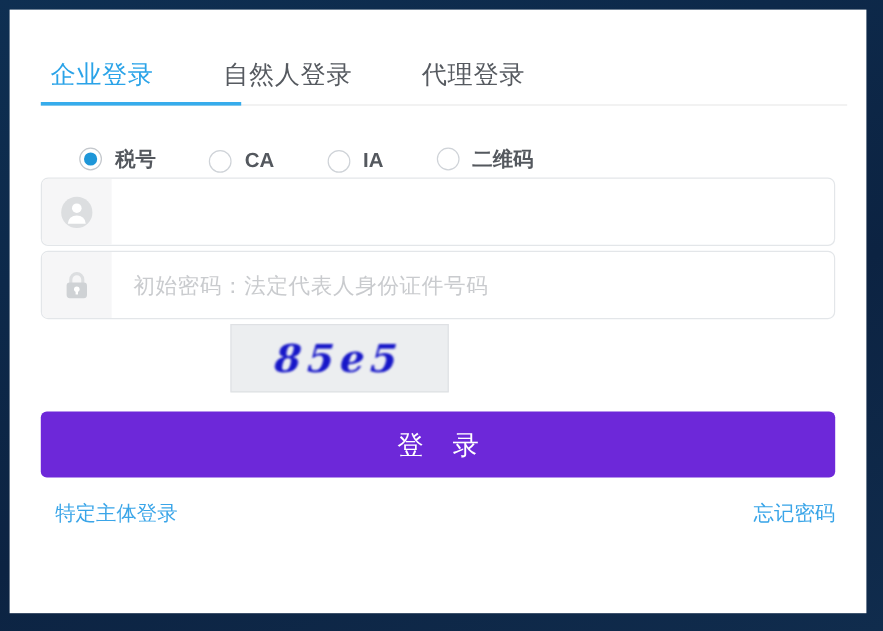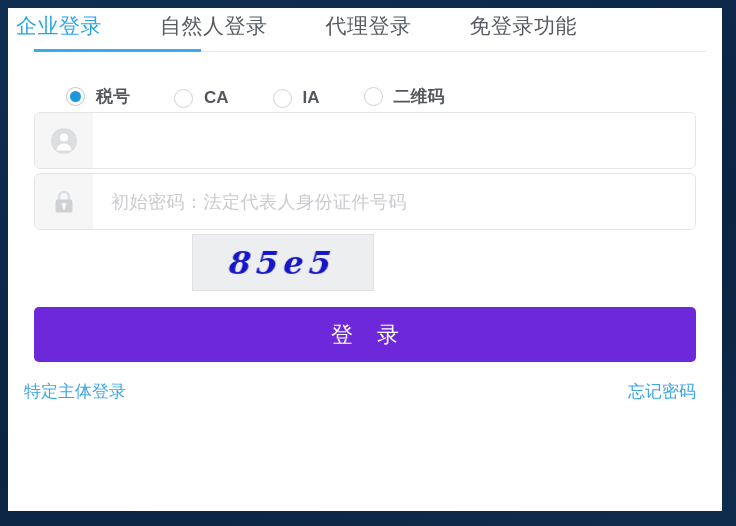--- a/index.html
+++ b/index.html
@@ -29,21 +29,22 @@
     left: 8px;
     top: 8px;
     width: 714px;
     height: 503px;
     background: #ffffff;
   }
 
   
   #tab-bar {
     position: relative;
-    height: 44px;
+    height: 80px;
+    padding-left: 26px;
     display: flex;
     align-items: flex-end;
   }
 
   .tab-item {
     font-size: 21px;
     color: #565a60;
     padding: 0 0 12px 0;
     margin-right: 58px;
     cursor: pointer;
@@ -209,21 +210,21 @@
     letter-spacing: 9px;
     text-indent: 9px;
     cursor: pointer;
     font-family: "Liberation Sans", "DejaVu Sans", sans-serif;
   }
 
   
   #bottom-links {
     display: flex;
     justify-content: space-between;
-    padding: 18px 26px 0 16px;
+    padding: 18px 26px 0 38px;
     font-size: 17px;
   }
 
   .bottom-link {
     color: #3aa5e8;
     cursor: pointer;
     text-decoration: none;
   }
 
   .svg-icon { display: block; }
@@ -236,23 +237,20 @@
 
     <div id="tab-bar">
       <div class="tab-item active">
         <span>企业登录</span>
       </div>
       <div class="tab-item">
         <span>自然人登录</span>
       </div>
       <div class="tab-item">
         <span>代理登录</span>
-      </div>
-      <div class="tab-item">
-        <span>免登录功能</span>
       </div>
       <div id="tab-underline-track"></div>
       <div id="tab-underline-active"></div>
     </div>
 
     <div id="auth-method-row">
 
       <div class="radio-option selected">
         <span class="radio-mark"></span>
         <span class="radio-label">税号</span>

